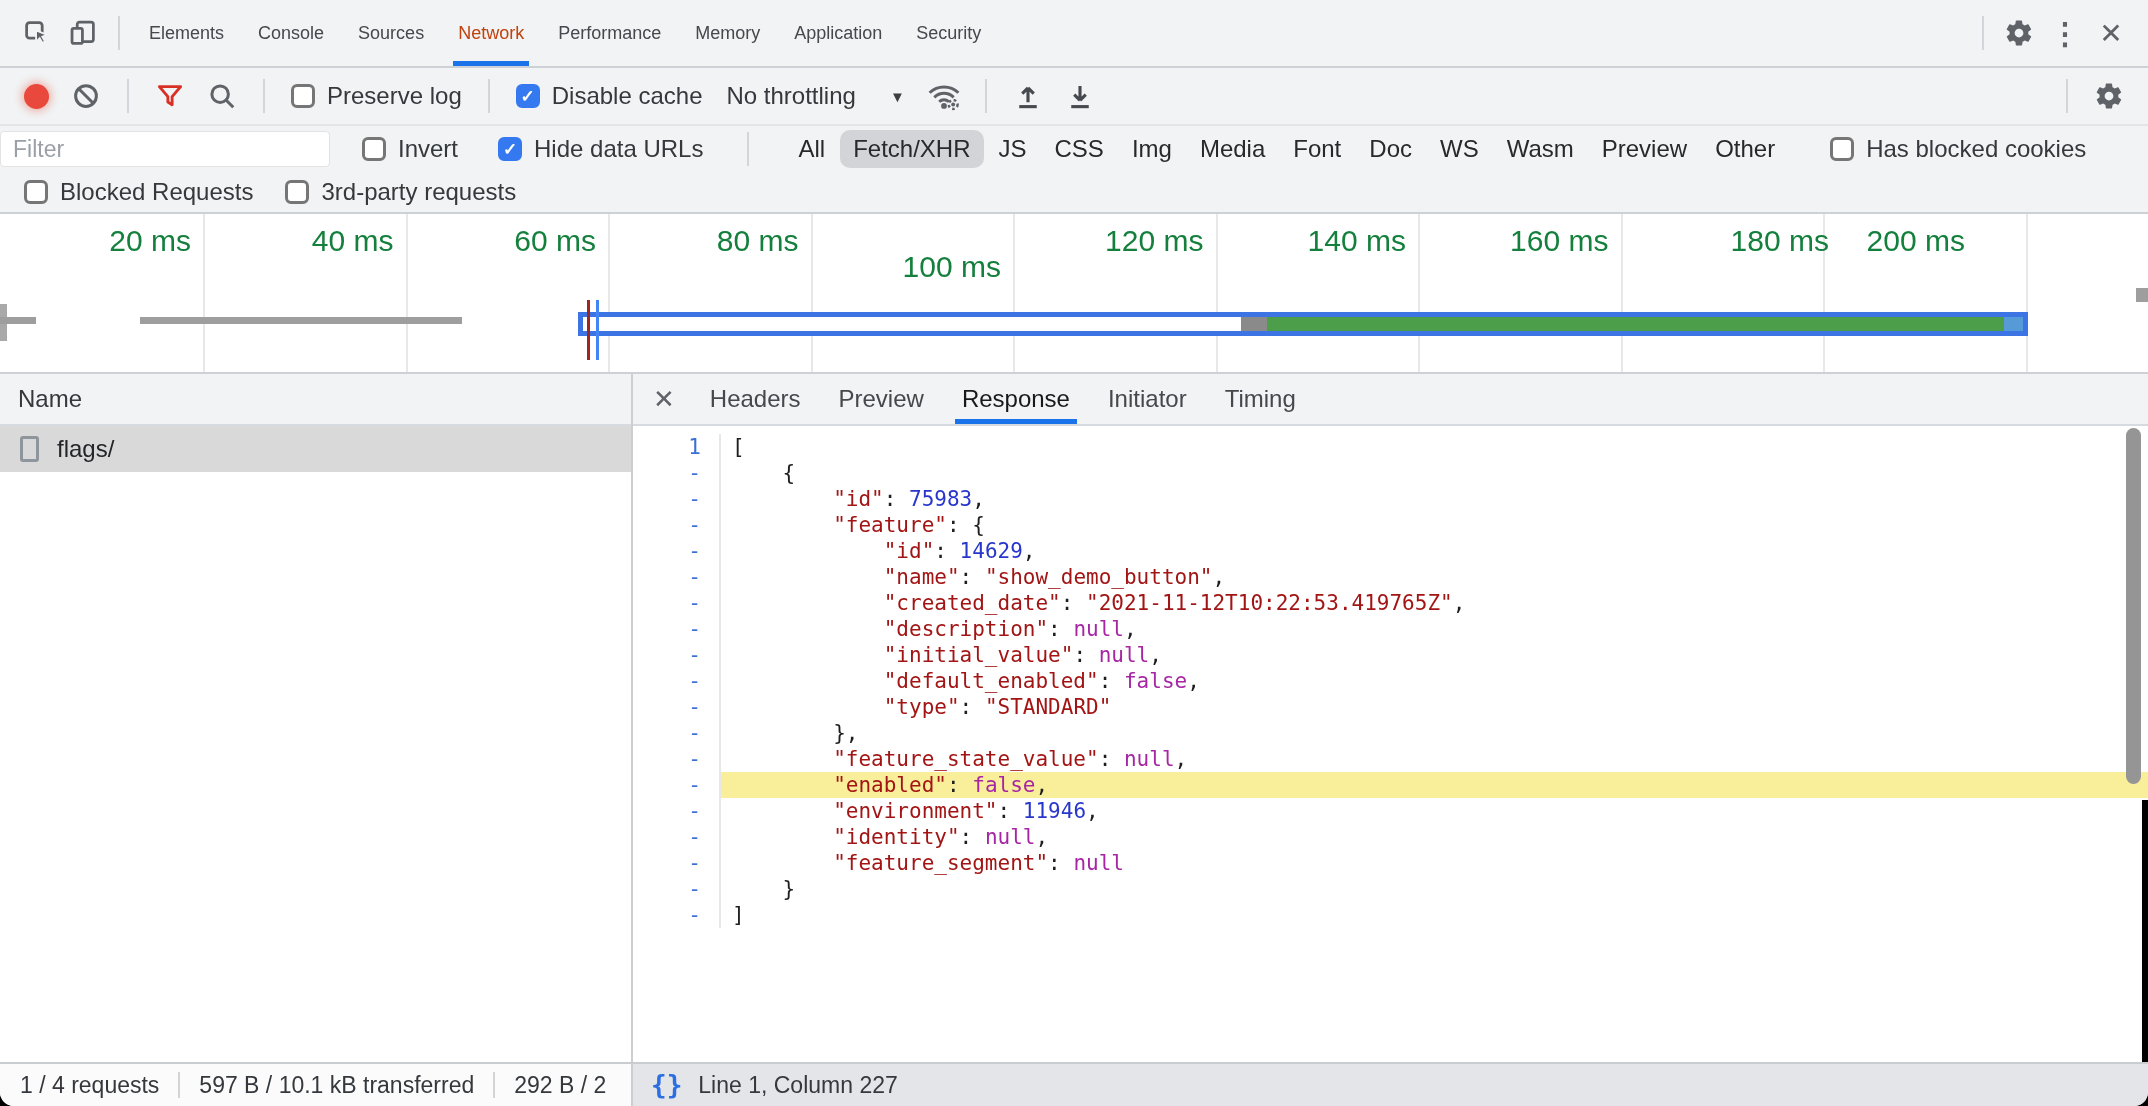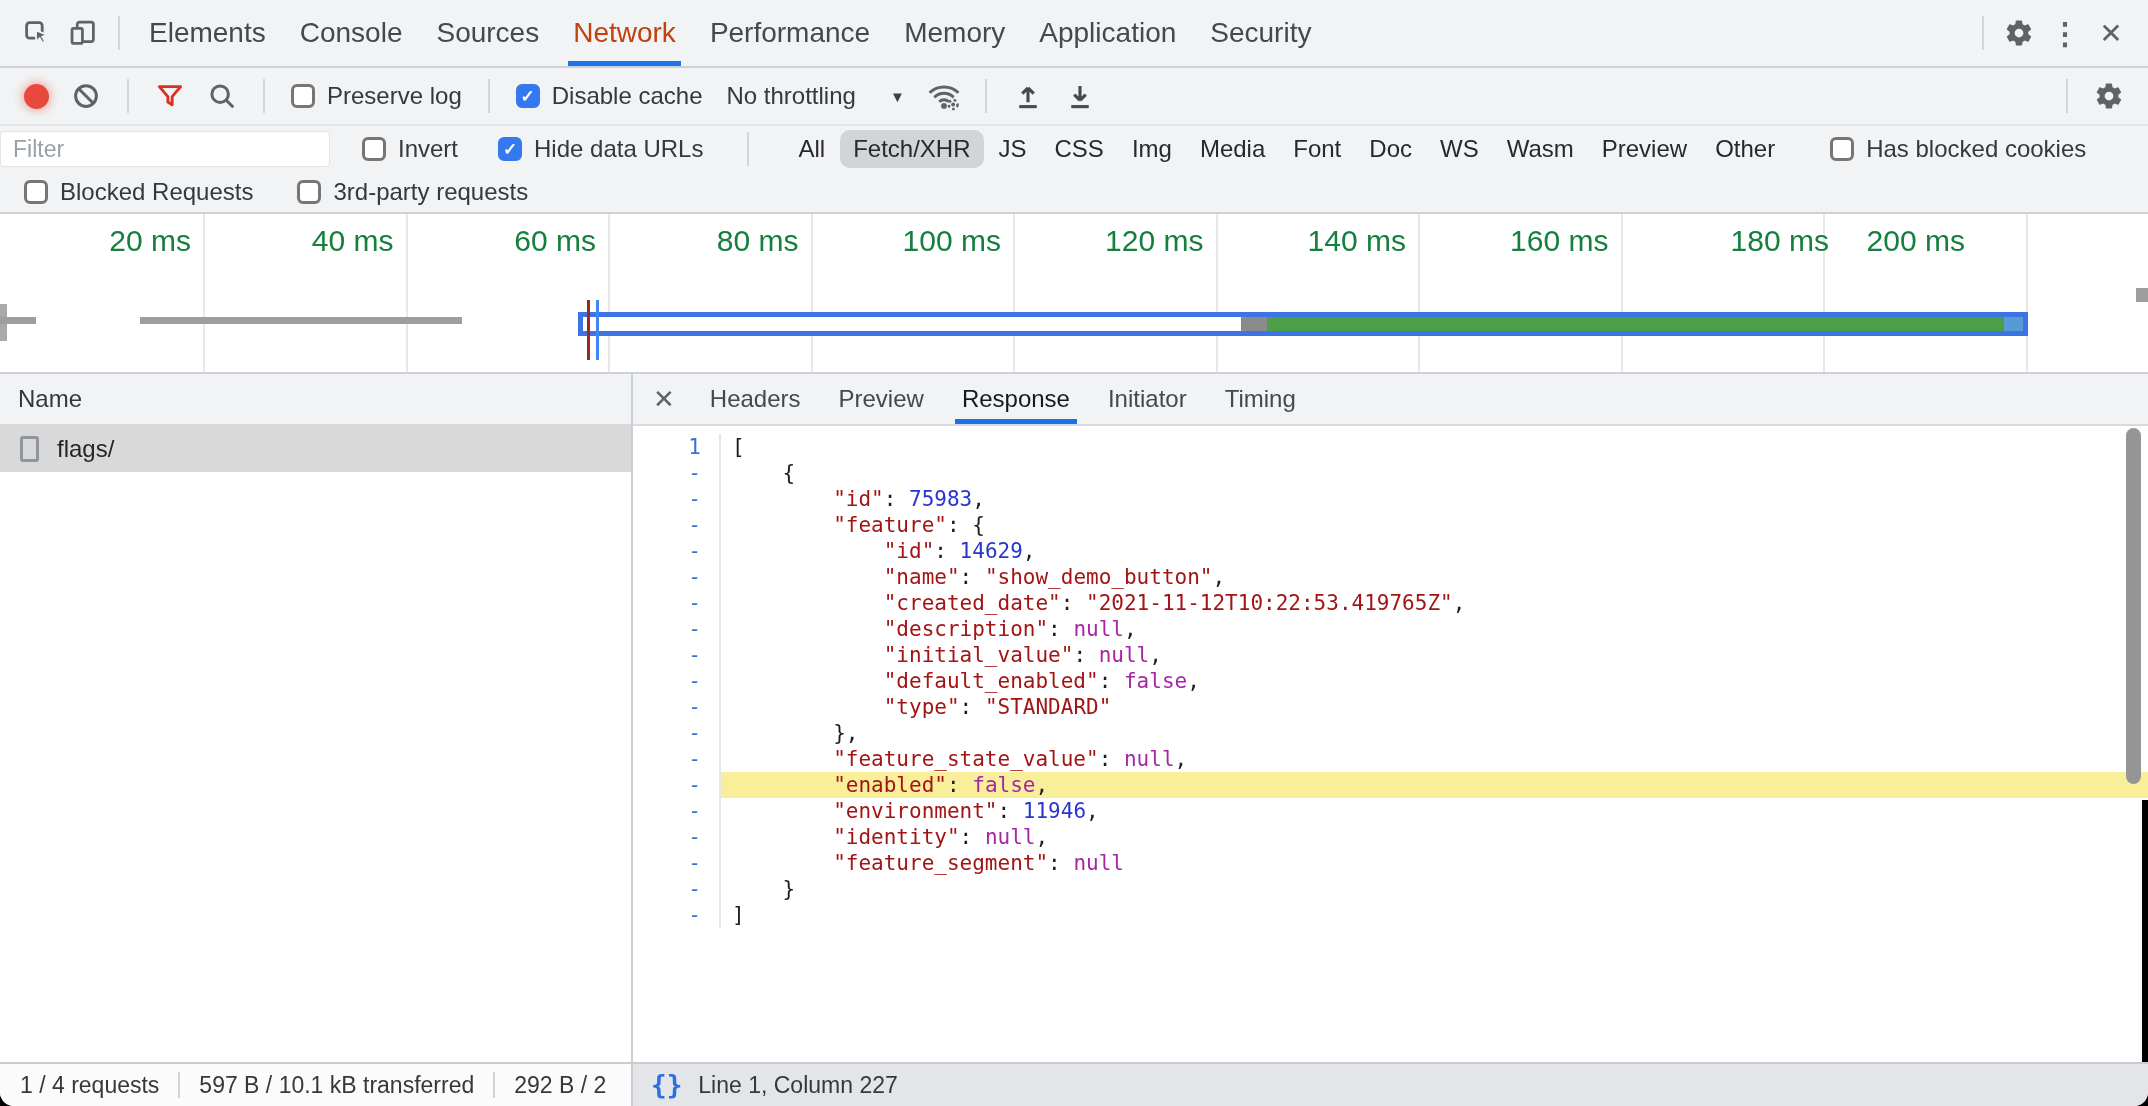--- a/index.html
+++ b/index.html
@@ -7,21 +7,21 @@
   *{box-sizing:border-box;}
   #win{position:relative;width:2148px;height:1106px;background:#fff;border-radius:0 0 14px 14px;overflow:hidden;}
 
   .bar{display:flex;align-items:center;background:#f1f3f4;}
   .sep{width:2px;height:34px;background:#d2d5d9;margin:0 12px;flex:none;}
   .spacer{flex:1;}
 
   
   #tabbar{height:68px;border-bottom:2px solid #cdd1d5;padding:0 14px;}
   .icon-btn{width:46px;height:46px;display:flex;align-items:center;justify-content:center;flex:none;}
-  .tab{padding:0 17px;height:100%;display:flex;align-items:center;font-size:28px;color:#45484d;position:relative;}
+  .tab{padding:0 17px;height:100%;display:flex;align-items:center;font-size:18px;color:#45484d;position:relative;}
   .tab.active{color:#c2410c;}
   .tab.active::after{content:"";position:absolute;left:12px;right:12px;bottom:0;height:5px;background:var(--accent);}
   .glyph{color:#5f6368;}
   #kebab-icon{font-size:30px;font-weight:bold;letter-spacing:0;}
   .close-x{font-size:28px;}
 
   
   #toolbar{height:58px;border-bottom:2px solid #e3e5e7;padding:0 16px;gap:6px;}
   #record-dot{width:25px;height:25px;border-radius:50%;background:var(--record);
     box-shadow:0 0 9px 2px rgba(234,67,53,.4);margin:0 8px;}
@@ -36,21 +36,21 @@
   
   #filterbar{height:46px;padding:0 0;gap:24px;}
   #filter-input{width:330px;height:36px;border:1px solid #e3e3e3;background:#fff;border-radius:4px;
     font-size:23px;padding:0 12px;color:#202124;outline:none;font-family:"Liberation Sans",sans-serif;}
   #filter-input::placeholder{color:#9aa0a6;}
   .pill{font-size:24px;color:#28292c;padding:5px 13px;border-radius:10px;white-space:nowrap;}
   .pill.active{background:#d2d4d7;}
   #pills{display:flex;align-items:center;gap:2px;}
 
   
-  #optionsbar{height:42px;padding:0 16px;gap:28px;border-bottom:2px solid #cdd1d5;}
+  #optionsbar{height:42px;padding:0 16px;gap:16px;border-bottom:2px solid #cdd1d5;}
 
   
   #overview{position:relative;height:160px;background:#fff;border-bottom:2px solid #cdd1d5;overflow:hidden;}
   .gl{position:absolute;top:0;bottom:0;width:2px;background:#e8e8e8;}
   .gl-label{position:absolute;top:10px;width:140px;text-align:right;font-size:30px;color:#15803d;}
   .ov-bar{position:absolute;}
   #main-bar{position:absolute;}
   .mb-seg{position:absolute;top:0;bottom:0;}
   .marker{position:absolute;width:3px;}
 
@@ -250,21 +250,21 @@
   <div id="overview">
       <div class="gl" style="left: 203px;"></div>
       <div class="gl-label" style="left: 51px;">20 ms</div>
       <div class="gl" style="left: 405.5px;"></div>
       <div class="gl-label" style="left: 253.5px;">40 ms</div>
       <div class="gl" style="left: 608px;"></div>
       <div class="gl-label" style="left: 456px;">60 ms</div>
       <div class="gl" style="left: 810.5px;"></div>
       <div class="gl-label" style="left: 658.5px;">80 ms</div>
       <div class="gl" style="left: 1013px;"></div>
-      <div class="gl-label" style="left: 861px;">100 ms</div>
+      <div class="gl-label" style="left: 861px; margin-top: 26px;">100 ms</div>
       <div class="gl" style="left: 1215.5px;"></div>
       <div class="gl-label" style="left: 1063.5px;">120 ms</div>
       <div class="gl" style="left: 1418px;"></div>
       <div class="gl-label" style="left: 1266px;">140 ms</div>
       <div class="gl" style="left: 1620.5px;"></div>
       <div class="gl-label" style="left: 1468.5px;">160 ms</div>
       <div class="gl" style="left: 1823px;"></div>
       <div class="gl-label" style="left: 1689px;">180 ms</div>
       <div class="gl" style="left: 2025.5px;"></div>
       <div class="gl-label" style="left: 1825px;">200 ms</div>

